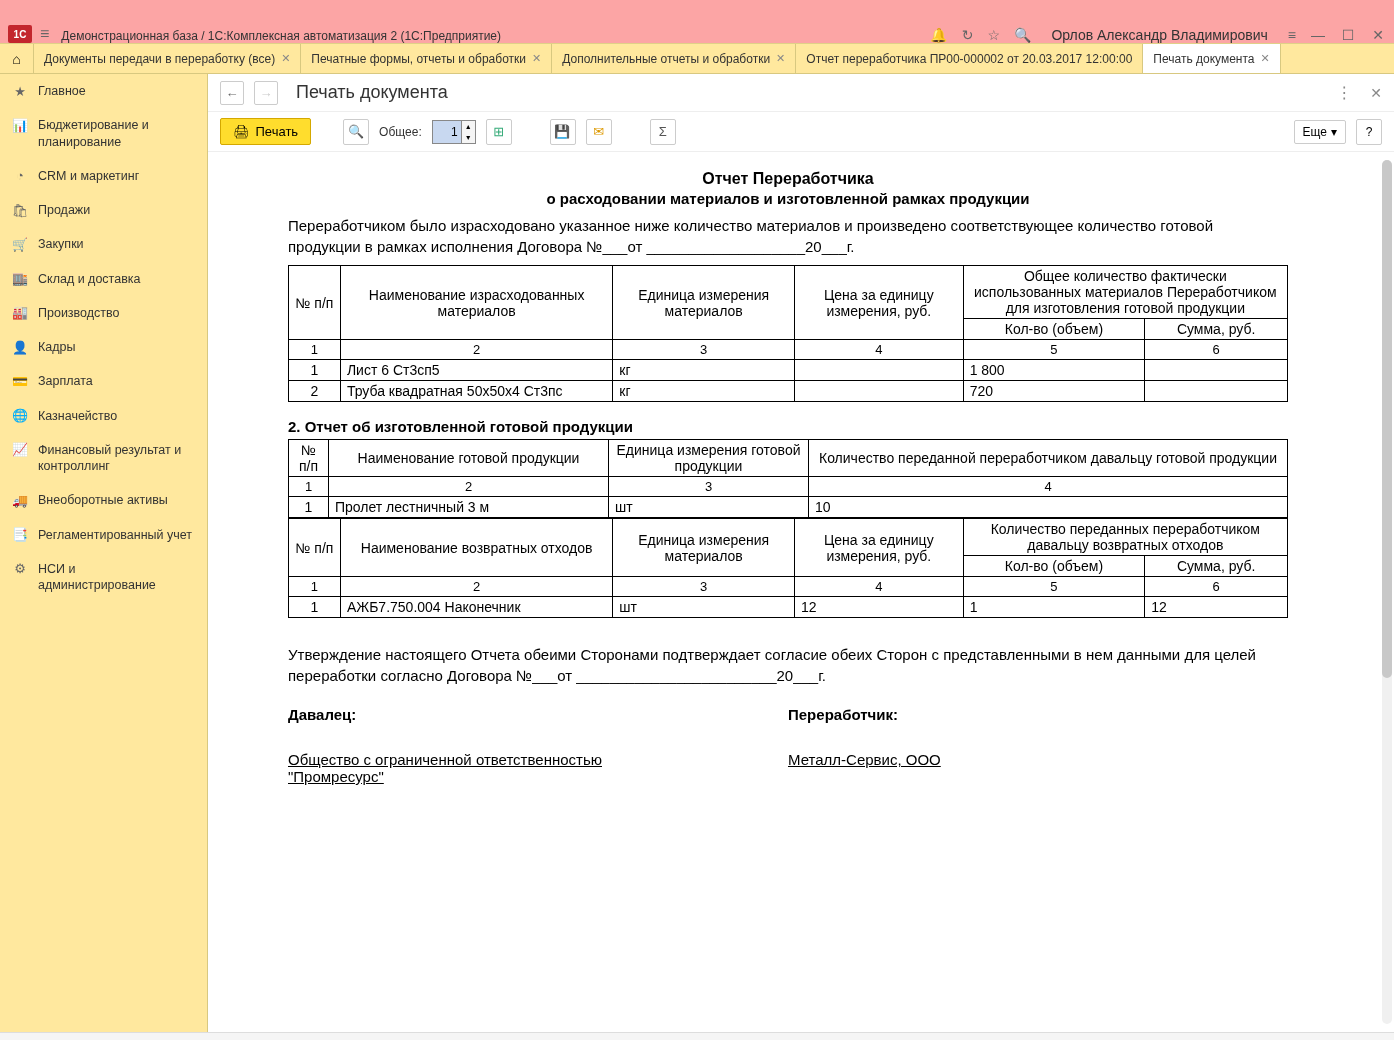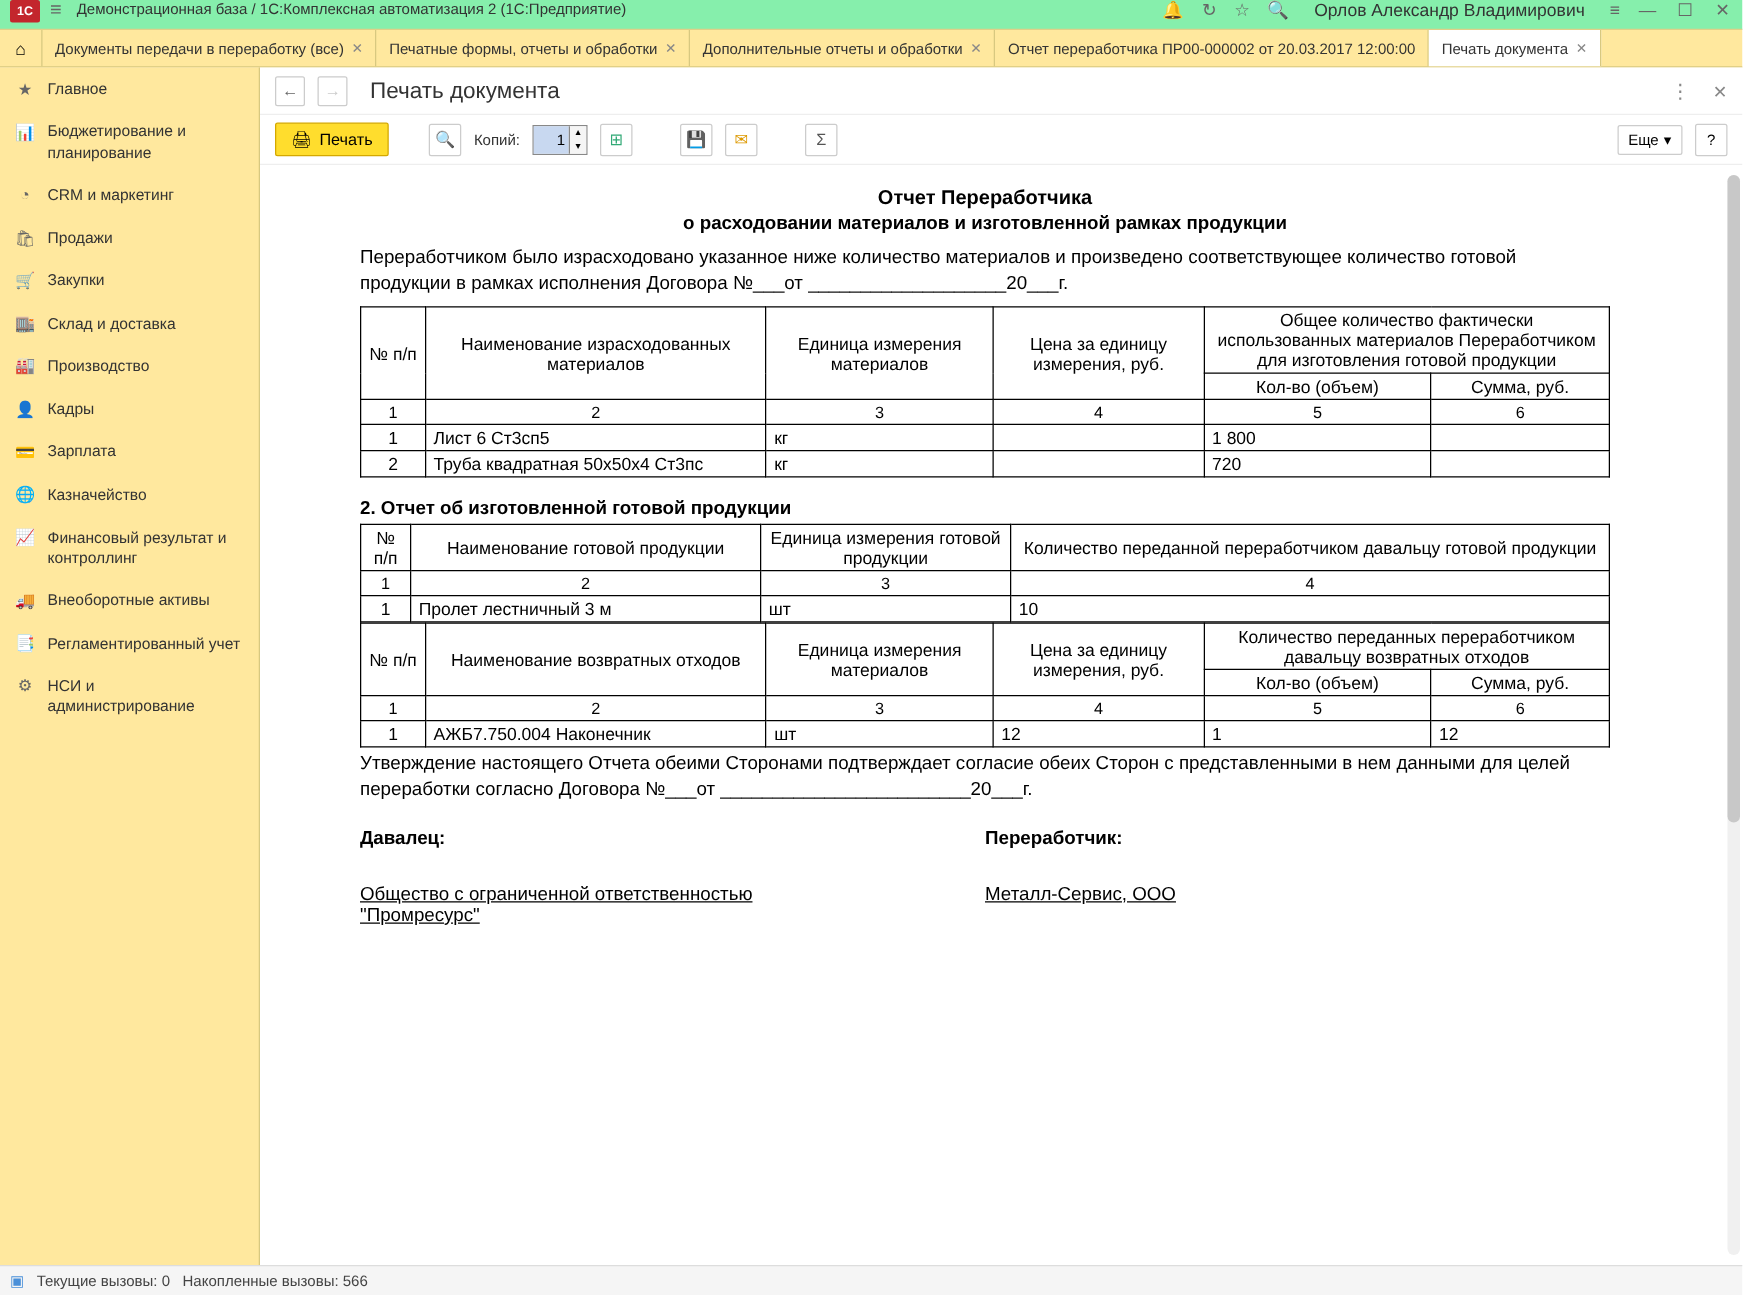--- a/index.html
+++ b/index.html
@@ -1,17 +1,17 @@
 <!DOCTYPE html>
 <html><head>
 <meta charset="utf-8">
 <style>
 *{box-sizing:border-box;margin:0;padding:0;font-family:Arial,sans-serif}
 body{background:#fff;width:1394px;height:1040px;overflow:hidden;font-size:12px}
-.titlebar{height:24px;background:#86efac;display:flex;align-items:flex-start;padding:0 8px;border-bottom:1px solid #e0d088}
+.titlebar{height:44px;background:#fca5a5;display:flex;align-items:flex-end;padding:0 8px;border-bottom:1px solid #e0d088}
 .logo-1c{width:24px;height:18px;background:#c3262d;color:#fff;font-size:10px;font-weight:bold;display:flex;align-items:center;justify-content:center;border-radius:2px;margin-right:8px}
 .burger{font-size:16px;color:#666;margin-right:12px;cursor:pointer}
 .title-text{flex:1;color:#333;font-size:12px}
 .titlebar-icons{display:flex;gap:14px;align-items:center;color:#666}
 .titlebar-icons span{cursor:pointer;font-size:14px}
 .user-name{font-size:12px;color:#333;margin:0 6px}
 .winbtn{width:16px;height:16px;display:flex;align-items:center;justify-content:center;cursor:pointer}
 .tabbar{height:30px;background:#ffe89e;display:flex;align-items:stretch;border-bottom:1px solid #d8c880}
 .home-tab{width:34px;display:flex;align-items:center;justify-content:center;border-right:1px solid #d8c880;cursor:pointer;font-size:14px}
 .tab{padding:0 10px;display:flex;align-items:center;gap:6px;border-right:1px solid #d8c880;cursor:pointer;font-size:12px;color:#333;white-space:nowrap}
@@ -175,21 +175,21 @@
       <div class="dots">⋮</div>
       <div class="close-page">✕</div>
     </div>
     <div class="toolbar">
       <div class="print-btn">
         <span>🖨</span>
         <span>Печать</span>
       </div>
       <div style="width:12px"></div>
       <div class="tbtn">🔍</div>
-      <span class="copies-lbl">Копий:</span>
+      <span class="copies-lbl">Общее:</span>
       <div class="copies-wrap">
         <input class="copies-input" value="1" style="">
         <div class="spinner">
             <div>▲</div>
             <div>▼</div>
           </div>
       </div>
       <div class="tbtn" style="color:#3a7">⊞</div>
       <div style="width:18px"></div>
       <div class="tbtn" style="color:#46c">💾</div>
@@ -294,21 +294,21 @@
               <tr>
                 <td class="c">1</td>
                 <td>АЖБ7.750.004 Наконечник</td>
                 <td class="r">шт</td>
                 <td class="r">12</td>
                 <td class="r">1</td>
                 <td class="r">12</td>
               </tr>
             </tbody>
           </table>
-          <p style="margin-top:2px">Утверждение настоящего Отчета обеими Сторонами подтверждает согласие обеих  Сторон с представленными в нем данными для целей переработки согласно Договора №___от ________________________20___г.</p>
+          <p style="margin-top:26px">Утверждение настоящего Отчета обеими Сторонами подтверждает согласие обеих  Сторон с представленными в нем данными для целей переработки согласно Договора №___от ________________________20___г.</p>
           <div class="sig-row">
             <div class="sig-col"><span class="sig-label">Давалец:</span></div>
             <div class="sig-col"><span class="sig-label">Переработчик:</span></div>
           </div>
           <div class="sig-row" style="margin-top:28px">
             <div class="sig-col"><span class="underline">Общество с ограниченной ответственностью </span><br><span class="underline">"Промресурс"</span></div>
             <div class="sig-col"><span class="underline">Металл-Сервис, ООО</span></div>
           </div>
         </div>
       <div class="doc-scroll">

